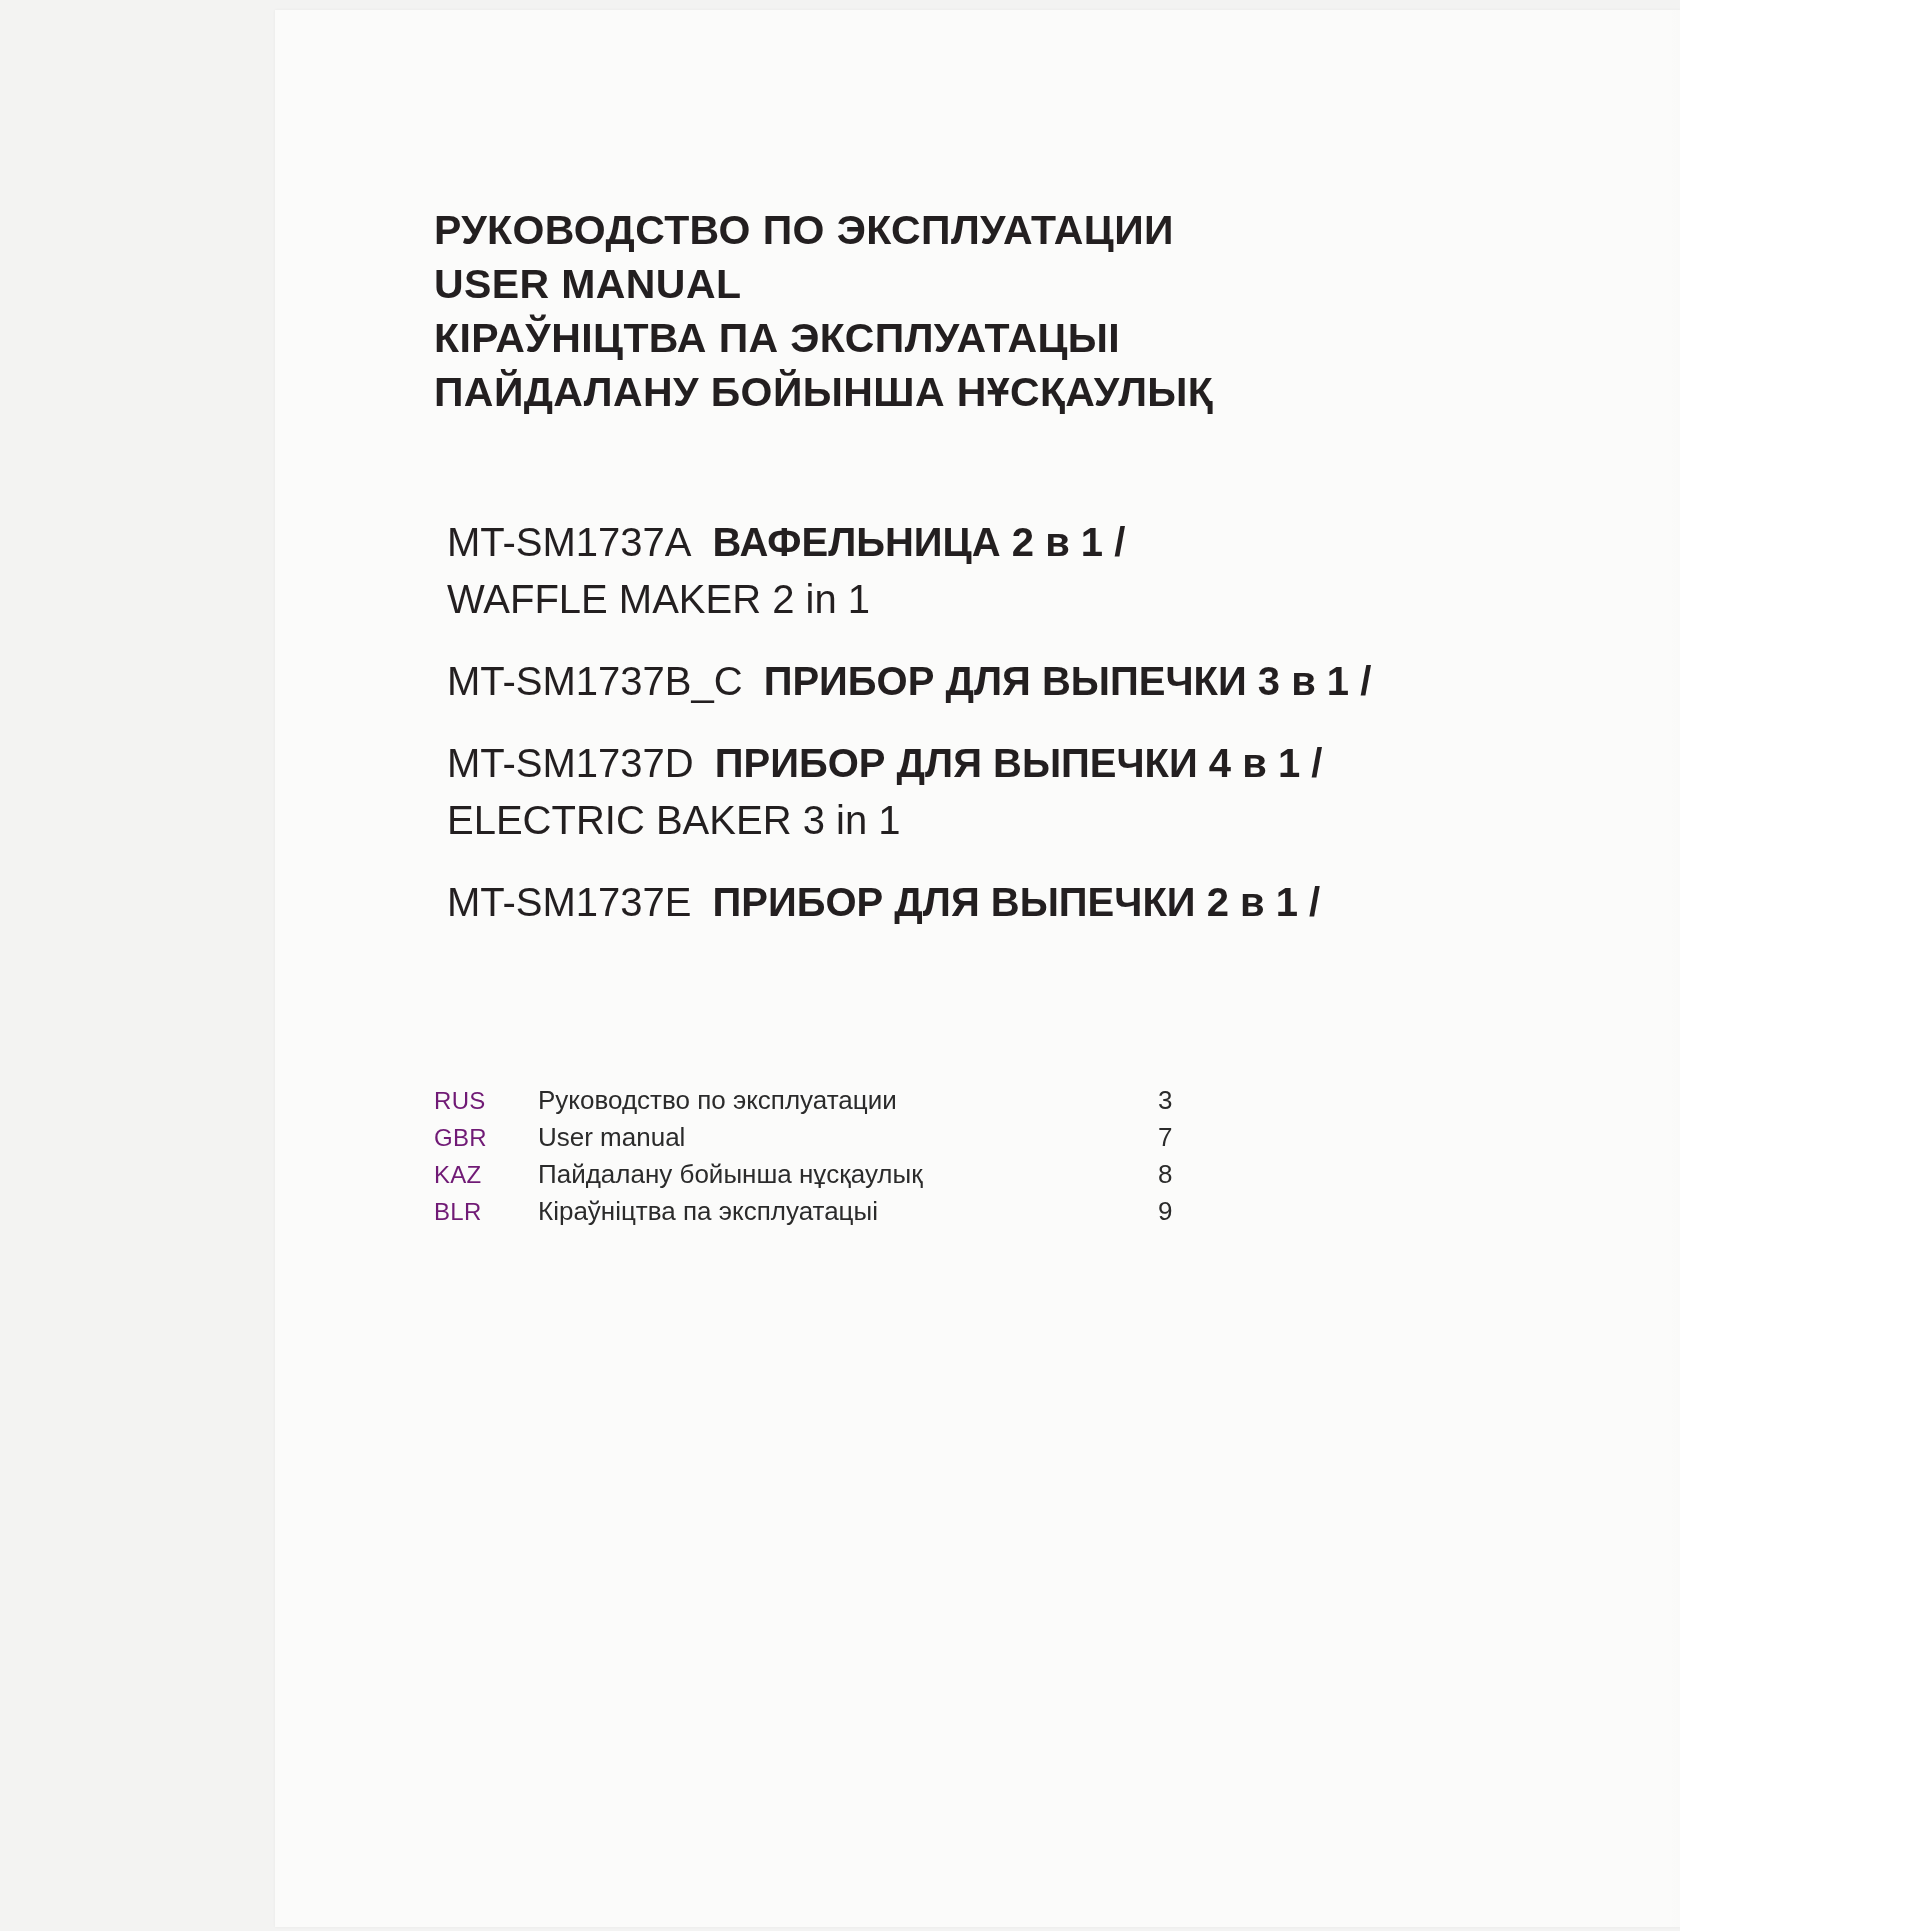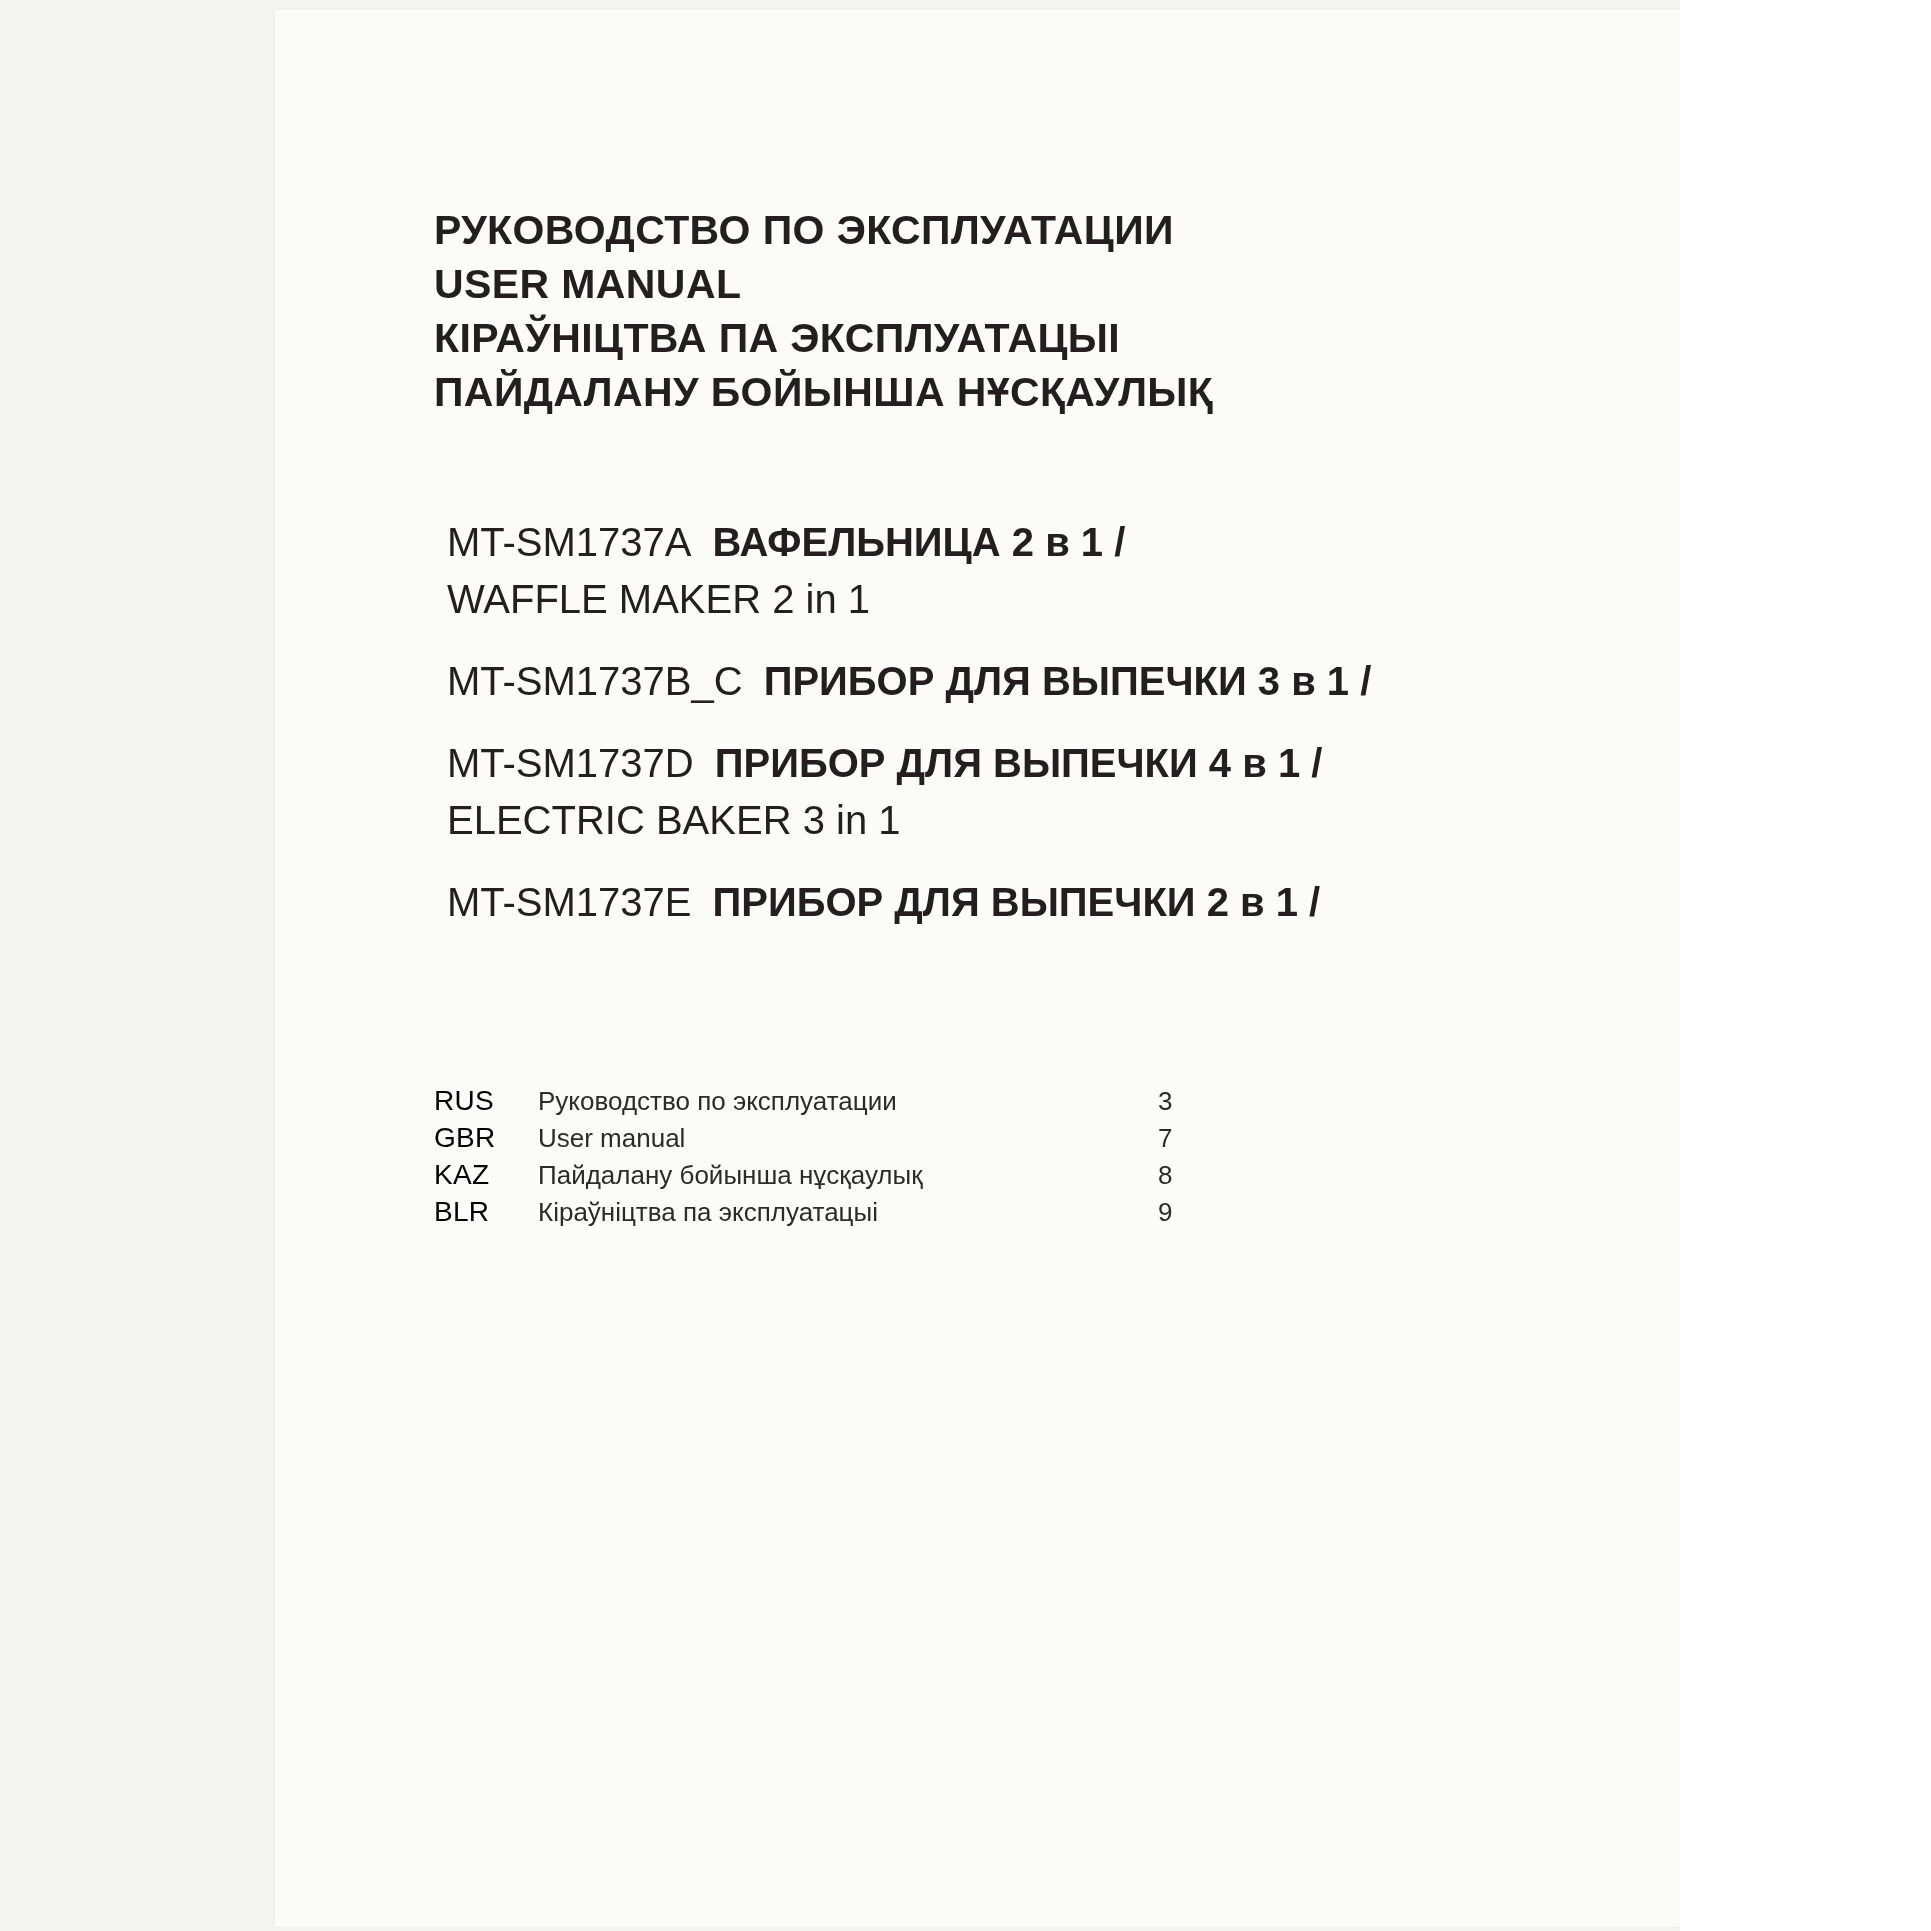--- a/index.html
+++ b/index.html
@@ -95,22 +95,22 @@
     top: 1075px;
     width: 763px;
   }
   .toc-row {
     display: flex;
     align-items: baseline;
     height: 37px;
   }
   .toc-lang {
     width: 104px;
-    font-size: 28px;
-    color: #000000;
+    font-size: 24px;
+    color: #701a75;
     letter-spacing: 0.3px;
   }
   .toc-title {
     flex: 1;
     font-size: 26px;
     color: #2b2b2b;
   }
   .toc-page {
     width: 39px;
     text-align: left;

